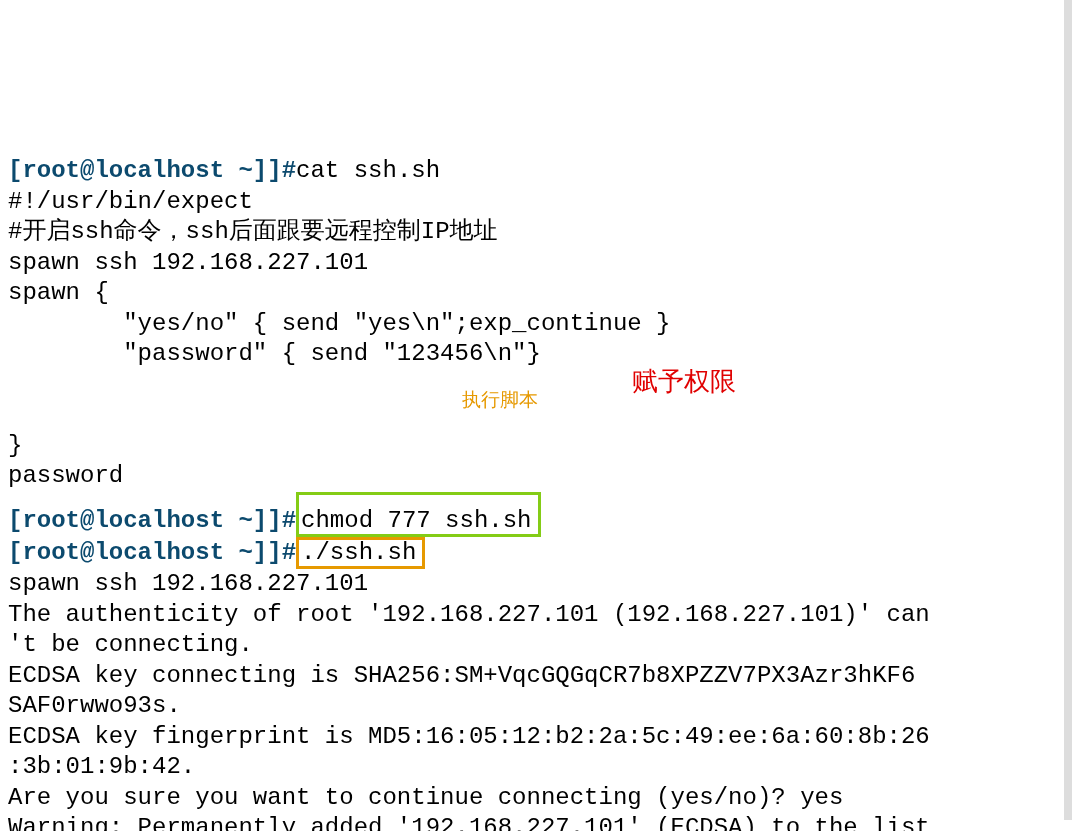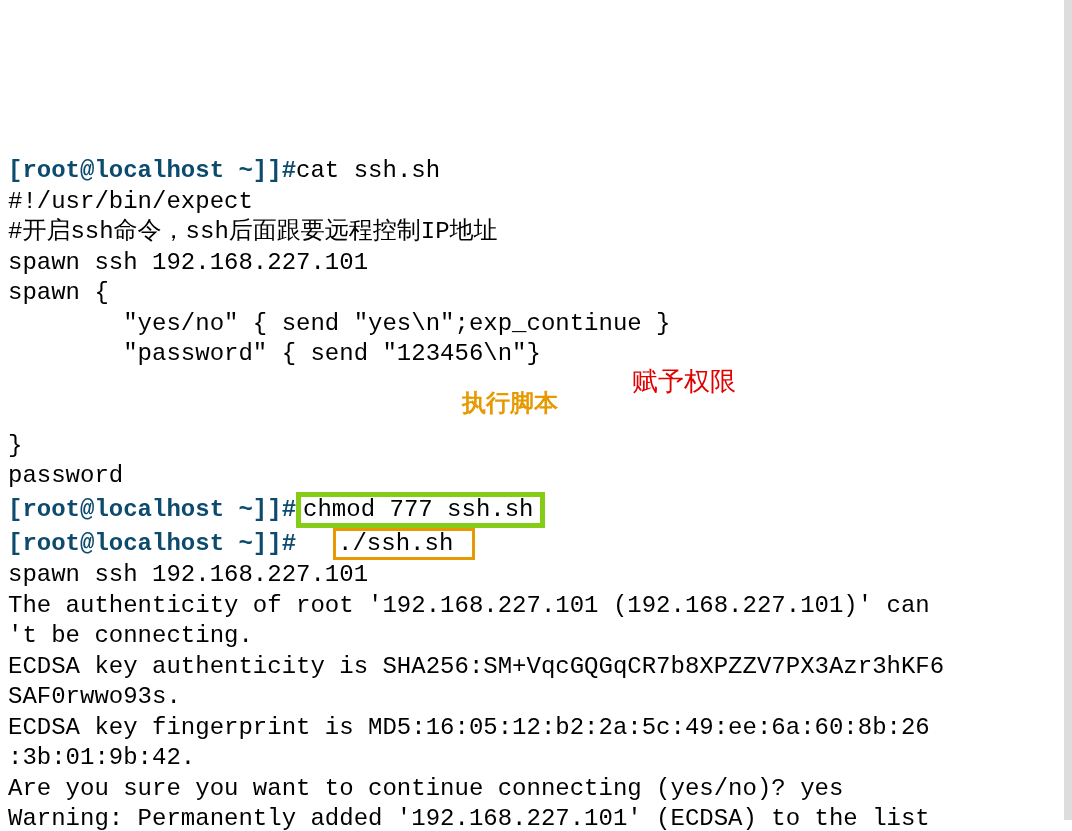--- a/index.html
+++ b/index.html
@@ -12,45 +12,44 @@
     color: #000;
     width: 1072px;
     box-sizing: border-box;
     white-space: pre;
     position: relative;
   }
   .yellow { color: #0c4a6e; font-weight: bold; }
   .bold { font-weight: bold; }
 
   .box-red {
-    border: 5px solid #84cc16;
-    padding: 0 6px 0 2px;
+    border: 3px solid #84cc16;
+    padding: 13px 6px 0 2px;
     display: inline-block;
     line-height: 1.1;
   }
   .box-orange {
     border: 3px solid #e69900;
-    padding: 0 19px 0 2px;
+    padding: 0 6px 0 2px;
     display: inline-block;
     line-height: 1.1;
-    margin-left: 37px;
   }
   .note-red {
     color: #e00000;
     font-family: "SimSun","Songti SC",serif;
     font-size: 26px;
     font-weight: normal;
     position: absolute;
     margin-top: 14px;
   }
   .note-orange {
     color: #e69900;
     font-family: "SimSun","Songti SC",serif;
-    font-size: 24px;
-    font-weight: bold;
+    font-size: 19px;
+    font-weight: normal;
     position: absolute;
   }
   .scrollbar {
     position: absolute;
     top: 0;
     right: 0;
     width: 8px;
     height: 820px;
     background: #ddd;
   }
@@ -70,21 +69,21 @@
 <span>        "password" { send "123456\n"}</span>
 <span></span>
 <span></span>
 <span>}</span>
 <span>password</span>
 <span class="yellow bold">[root@localhost ~]</span><span class="yellow bold">]</span><span class="yellow bold">#</span><span class="box-red"><span>chmod 777 ssh.sh</span></span>
 <span class="yellow bold">[root@localhost ~]</span><span class="yellow bold">]</span><span class="yellow bold">#</span><span class="box-orange"><span>./ssh.sh</span></span>
 <span>spawn ssh 192.168.227.101</span>
 <span>The authenticity of root '192.168.227.101 (192.168.227.101)' can</span>
 <span>'t be connecting.</span>
-<span>ECDSA key authenticity is SHA256:SM+VqcGQGqCR7b8XPZZV7PX3Azr3hKF6</span>
+<span>ECDSA key connecting is SHA256:SM+VqcGQGqCR7b8XPZZV7PX3Azr3hKF6</span>
 <span>SAF0rwwo93s.</span>
 <span>ECDSA key fingerprint is MD5:16:05:12:b2:2a:5c:49:ee:6a:60:8b:26</span>
 <span>:3b:01:9b:42.</span>
 <span>Are you sure you want to continue connecting (yes/no)? yes</span>
 <span>Warning: Permanently added '192.168.227.101' (ECDSA) to the list</span>
 
 
 
 
 </div>

